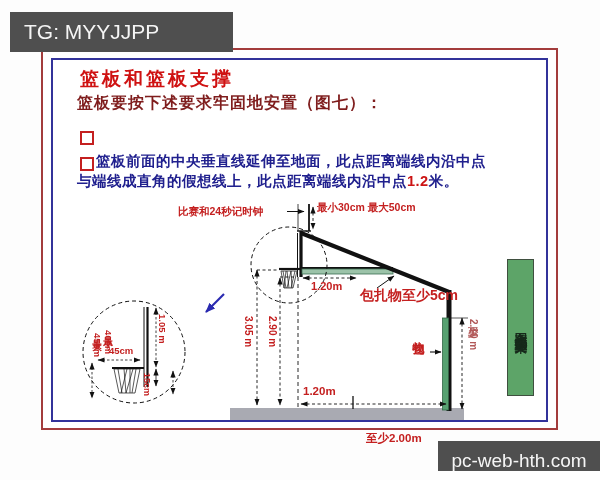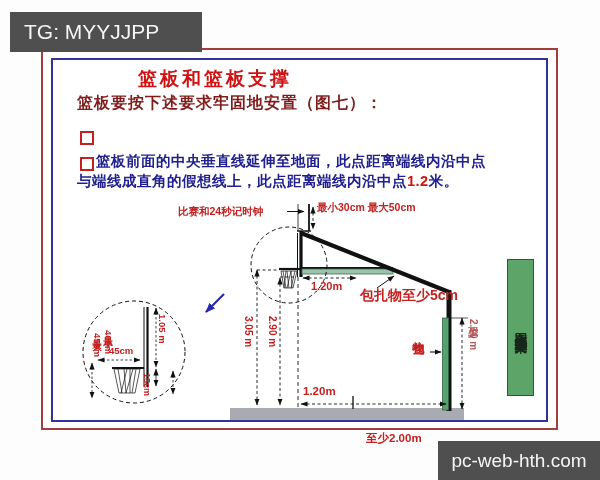--- a/index.html
+++ b/index.html
@@ -1,23 +1,23 @@
 <!DOCTYPE html>
 <html><head>
 <meta charset="utf-8">
 <style>
   html,body{margin:0;padding:0;background:#ffffff;}
   #page{position:relative;width:600px;height:480px;background:#fdfdfd;overflow:hidden;
         font-family:"Liberation Sans",sans-serif;}
   .badge{position:absolute;background:#4f4f4f;color:#f5f5f5;}
-  #wm-tl{left:10px;top:12px;width:192px;height:40px;font-size:21px;line-height:40px;padding-left:14px;box-sizing:border-box;}
-  #wm-br{left:438px;top:441px;width:162px;height:39px;font-size:19px;line-height:39px;text-align:center;}
+  #wm-tl{left:10px;top:12px;width:223px;height:40px;font-size:21px;line-height:40px;padding-left:14px;box-sizing:border-box;}
+  #wm-br{left:438px;top:441px;width:162px;height:30px;font-size:19px;line-height:39px;text-align:center;}
   #frame-outer{position:absolute;left:41px;top:48px;width:517px;height:382px;border:2px solid #a33c3c;box-sizing:border-box;background:#ffffff;}
   #frame-inner{position:absolute;left:51px;top:58px;width:497px;height:364px;border:2px solid #32329a;box-sizing:border-box;}
-  #doc-title{position:absolute;left:80px;top:66px;width:270px;text-align:center;font-size:19px;font-weight:bold;color:#cf1212;letter-spacing:3px;}
+  #doc-title{position:absolute;left:80px;top:66px;width:270px;font-size:19px;font-weight:bold;color:#cf1212;letter-spacing:3px;}
   #doc-intro{position:absolute;left:77px;top:93px;font-size:16px;font-weight:bold;color:#7f1d1d;letter-spacing:1px;white-space:nowrap;}
   .bullet-square{position:absolute;width:10px;height:10px;border:2.5px solid #c42020;background:#fff;}
   .btext{position:absolute;font-size:14.5px;font-weight:bold;color:#20208e;letter-spacing:0.5px;white-space:nowrap;}
   .btext .hl{color:#cc1414;}
   svg{position:absolute;left:0;top:0;}
   .dlabel{position:absolute;color:#c42020;font-weight:bold;line-height:1.05;white-space:nowrap;}
   .vert{writing-mode:vertical-rl;}
   #label-210{color:#b25959;}
   #caption-box{position:absolute;left:507px;top:259px;width:27px;height:137px;background:#5da468;border:1.5px solid #3f4f3f;box-sizing:border-box;display:flex;align-items:center;justify-content:center;}
   #caption-box .ctext{writing-mode:vertical-rl;font-size:12.5px;font-weight:bold;color:#16281a;letter-spacing:1px;}

